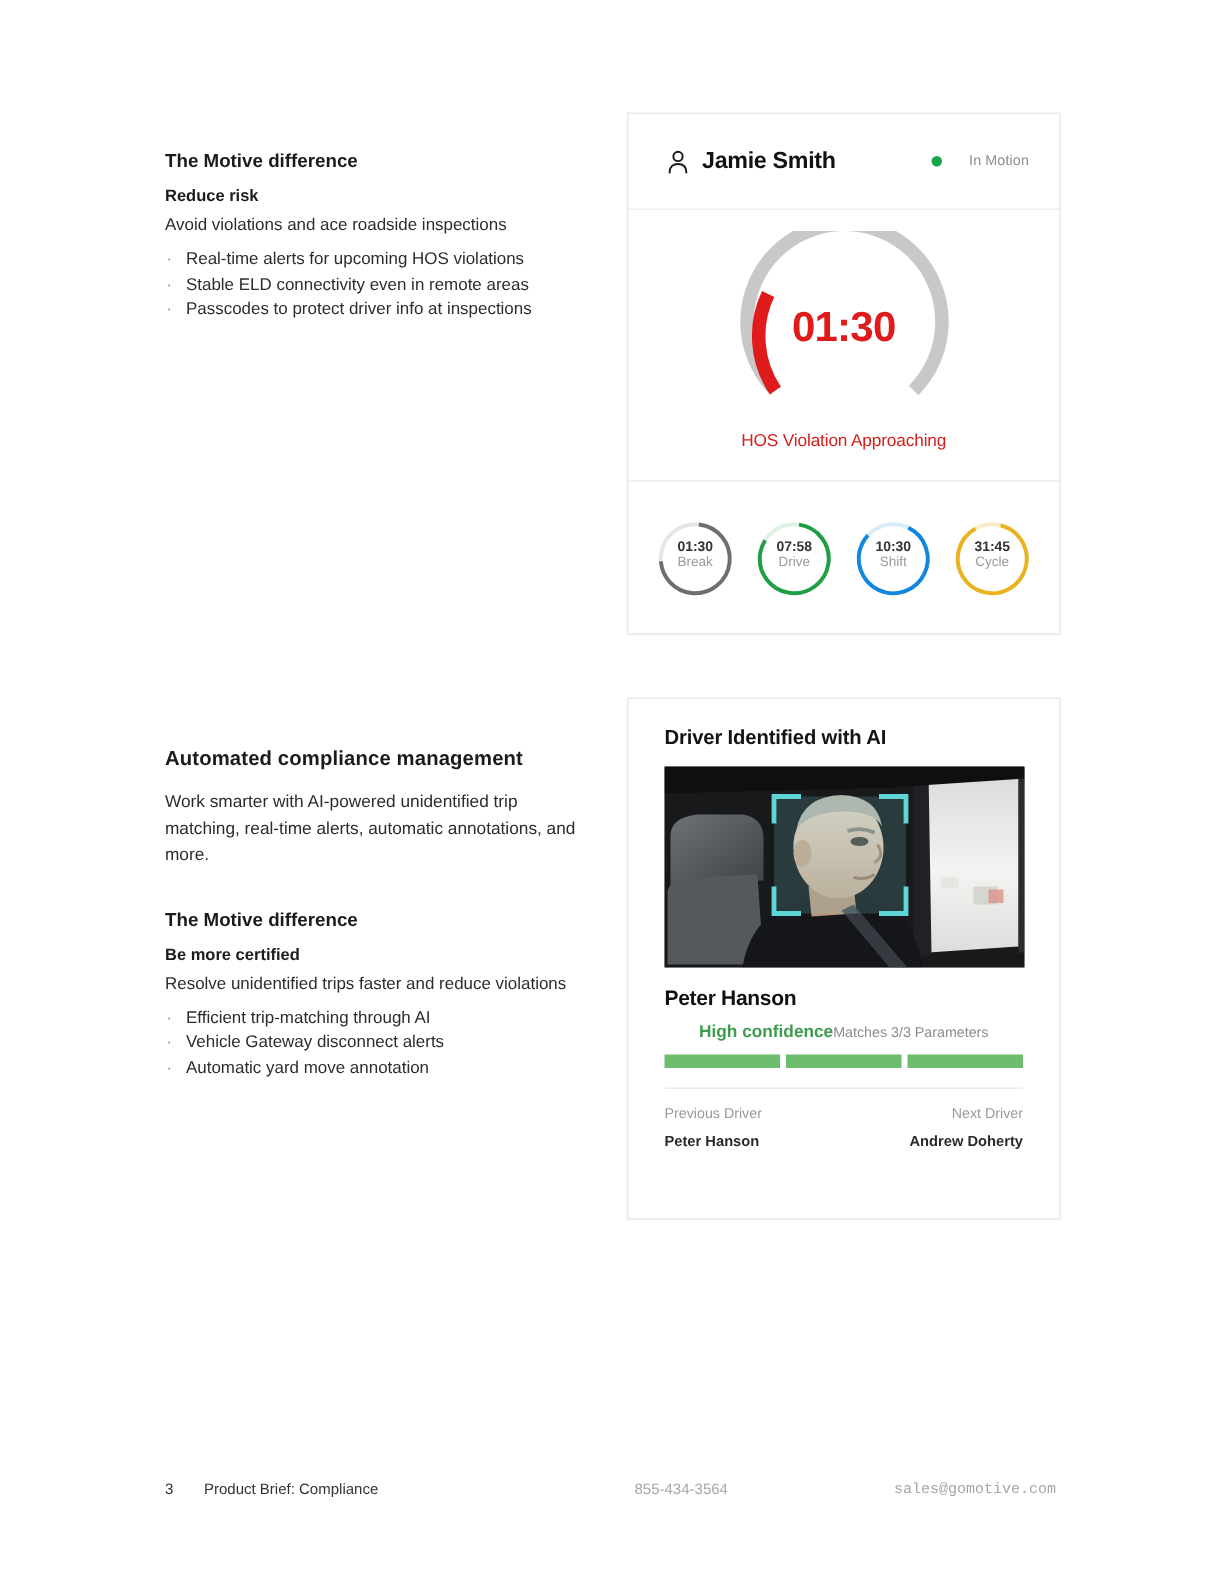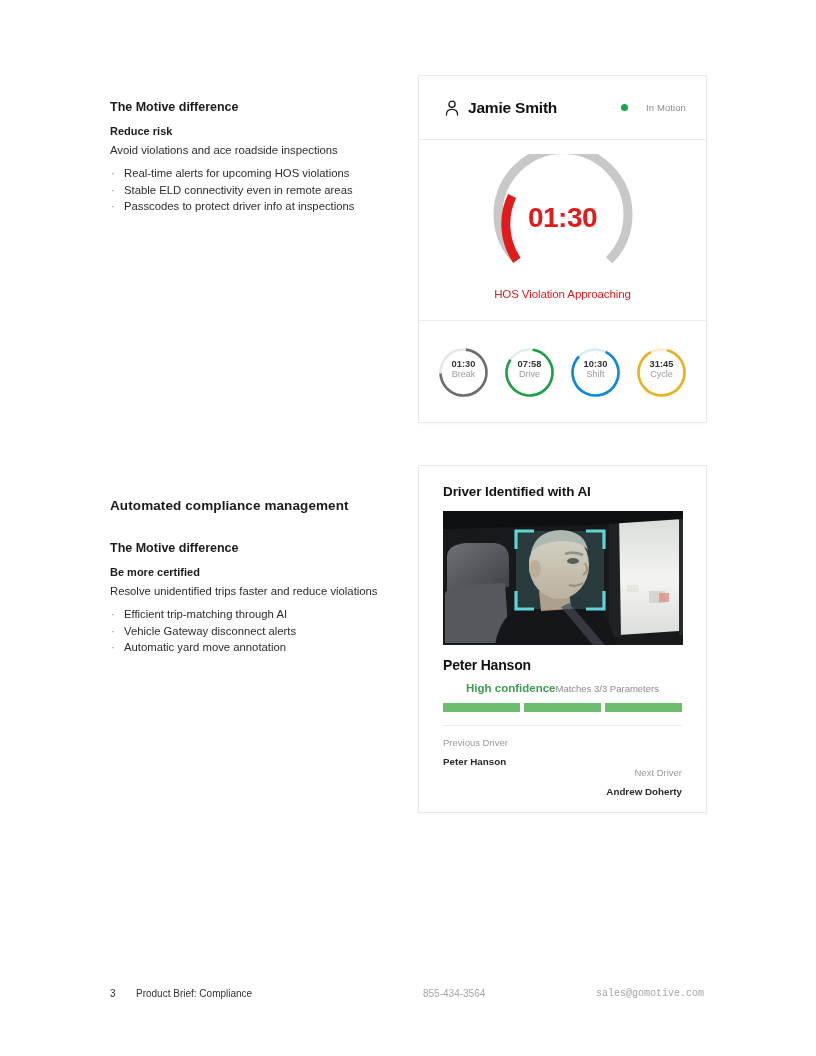--- a/index.html
+++ b/index.html
@@ -256,21 +256,20 @@
     background: #6cbd6d;
   }
   .divider {
     height: 1px;
     background: #ececec;
     margin-bottom: 11px;
   }
   .driver-nav {
     display: flex;
     justify-content: space-between;
-    flex-direction: column;
   }
   .nav-col .nav-head {
     font-size: 9.5px;
     color: #9a9a9a;
     display: block;
     margin-bottom: 8px;
   }
   .nav-col .nav-val {
     font-size: 9.8px;
     font-weight: bold;
@@ -323,20 +322,21 @@
   <p class="kicker-body">Avoid violations and ace roadside inspections</p>
   <ul class="bullets">
     <li><span class="dot">·</span><span>Real-time alerts for upcoming HOS violations</span></li>
     <li><span class="dot">·</span><span>Stable ELD connectivity even in remote areas</span></li>
     <li><span class="dot">·</span><span>Passcodes to protect driver info at inspections</span></li>
   </ul>
 </div>
 
 <div class="left-col block-2">
   <h2 class="section-title">Automated compliance management</h2>
+  <p class="section-body">Work smarter with AI-powered unidentified trip matching, real-time alerts, automatic annotations, and more.</p>
   <h3 class="sub-title">The Motive difference</h3>
   <h4 class="kicker">Be more certified</h4>
   <p class="kicker-body">Resolve unidentified trips faster and reduce violations</p>
   <ul class="bullets">
     <li><span class="dot">·</span><span>Efficient trip-matching through AI</span></li>
     <li><span class="dot">·</span><span>Vehicle Gateway disconnect alerts</span></li>
     <li><span class="dot">·</span><span>Automatic yard move annotation</span></li>
   </ul>
 </div>
 

